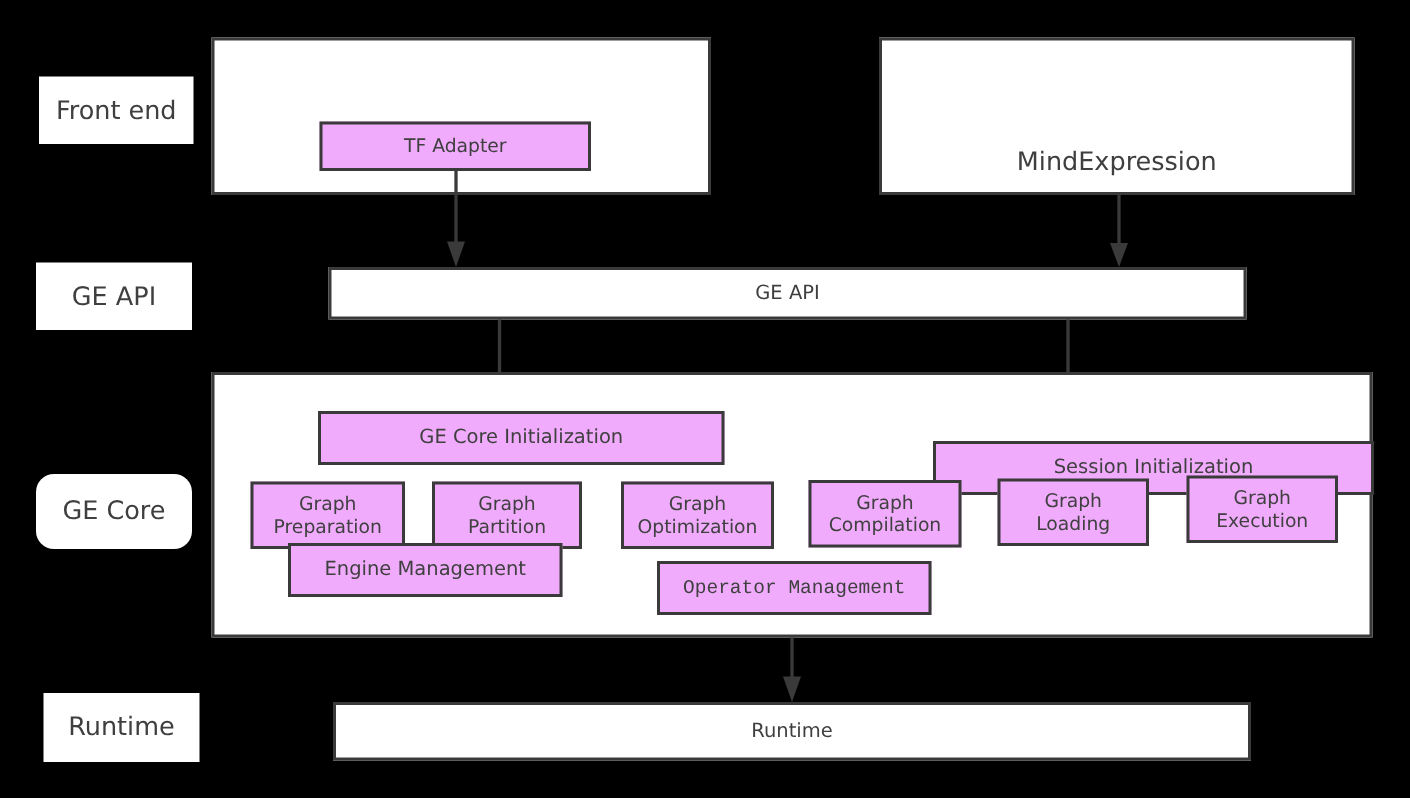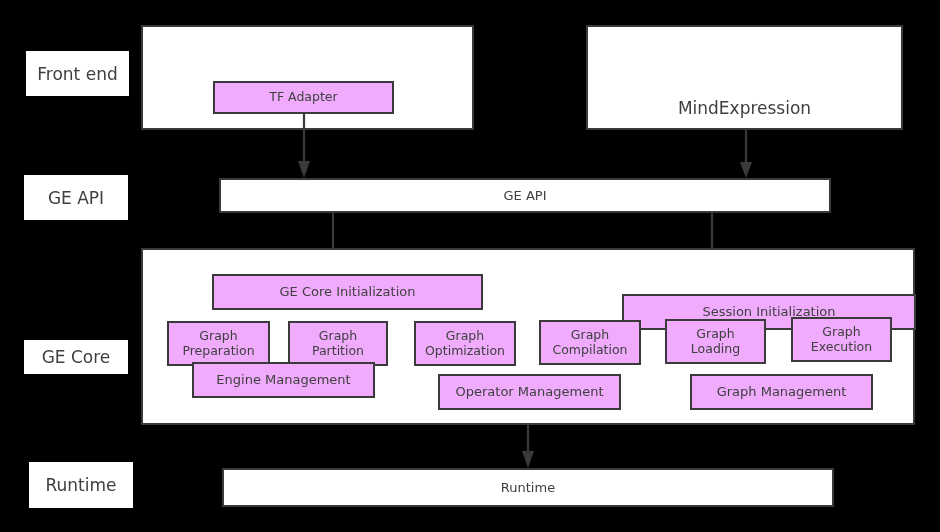--- a/index.html
+++ b/index.html
@@ -84,21 +84,21 @@
 </style>
 </head>
 <body>
 
 <div id="canvas">
 
   <div class="stage-label" style="left:26px; top:51px; width:103px; height:45px;">Front end</div>
 
   <div class="stage-label" style="left:24px; top:175px; width:104px; height:45px;">GE API</div>
 
-  <div class="stage-label" style="left:24px; top:340px; width:104px; height:34px;">GE Core</div>
+  <div class="stage-label" style="left:24px; top:316px; width:104px; height:50px;border-radius:12px;">GE Core</div>
 
   <div class="stage-label" style="left:29px; top:462px; width:104px; height:46px;">Runtime</div>
 
   <div class="panel" style="left:141px; top:25px; width:333px; height:105px;">
     <div class="panel-title" style="top:55px;">Tensorflow</div>
   </div>
   <div class="box inner-box" style="left:213px; top:81px; width:181px; height:33px;">TF Adapter</div>
 
   <div class="panel" style="left:586px; top:25px; width:317px; height:105px;">
     <div class="panel-title" style="top:71px;">MindExpression</div>
@@ -153,23 +153,22 @@
 Compilation</div>
 
   <div class="box inner-box" style="left:665px; top:319px; width:101px; height:45px;">Graph
 Loading</div>
 
   <div class="box inner-box" style="left:791px; top:317px; width:101px; height:45px;">Graph
 Execution</div>
 
   <div class="box wide-box" style="left:192px; top:362px; width:183px; height:36px;">Engine Management</div>
 
-  <div class="box wide-box" style="left:438px; top:374px; width:183px; height:36px;">Operator Management</div>
+  <div class="box wide-box" style="left:438px; top:374px; width:183px; height:36px;font-family:Liberation Mono, monospace;">Operator Management</div>
 
-  <div class="box wide-box" style="left:690px; top:374px; width:183px; height:36px;">Graph Management</div>
 
   <div class="arrow" style="left:518px; top:425px;">
     <svg width="20" height="44" viewBox="0 0 20 44">
       <line x1="10" y1="0" x2="10" y2="30" stroke="#3a3a3a" stroke-width="2.2"></line>
       <polygon points="10,43 4,26 16,26" fill="#3a3a3a"></polygon>
     </svg>
   </div>
 
   <div class="bar" style="left:222px; top:468px; width:612px; height:39px;">Runtime</div>
 

